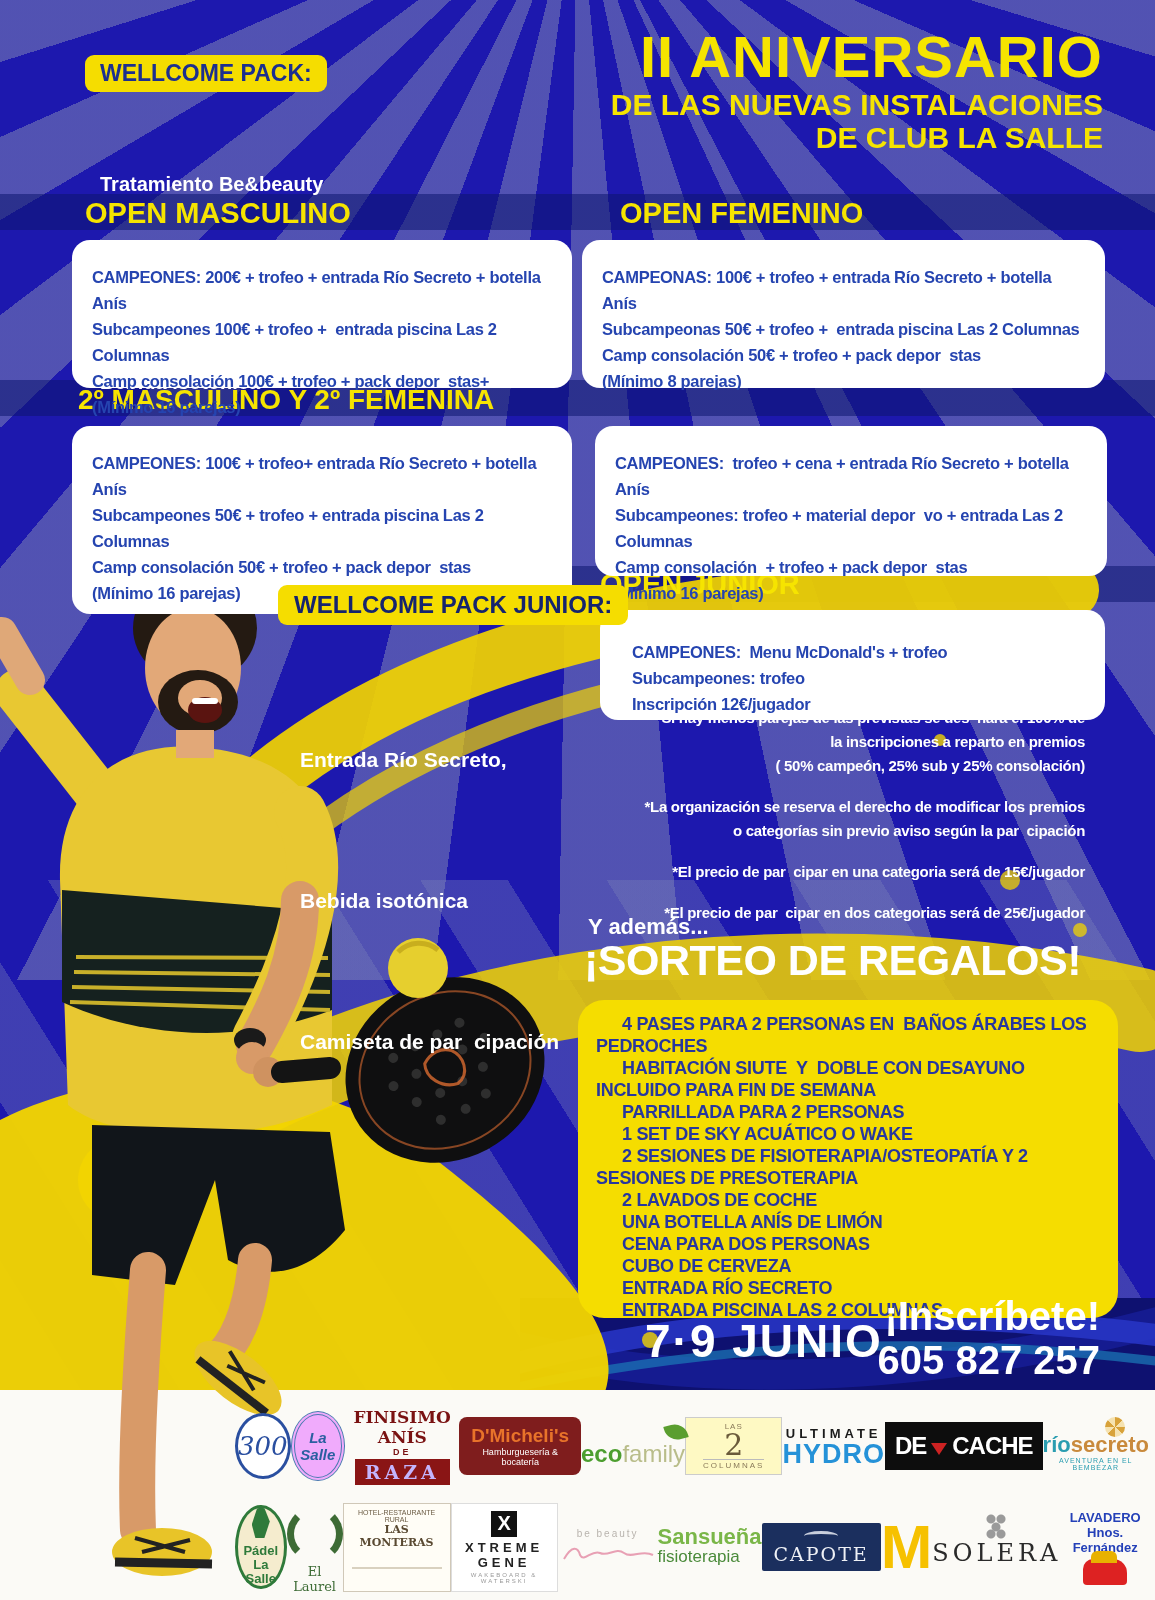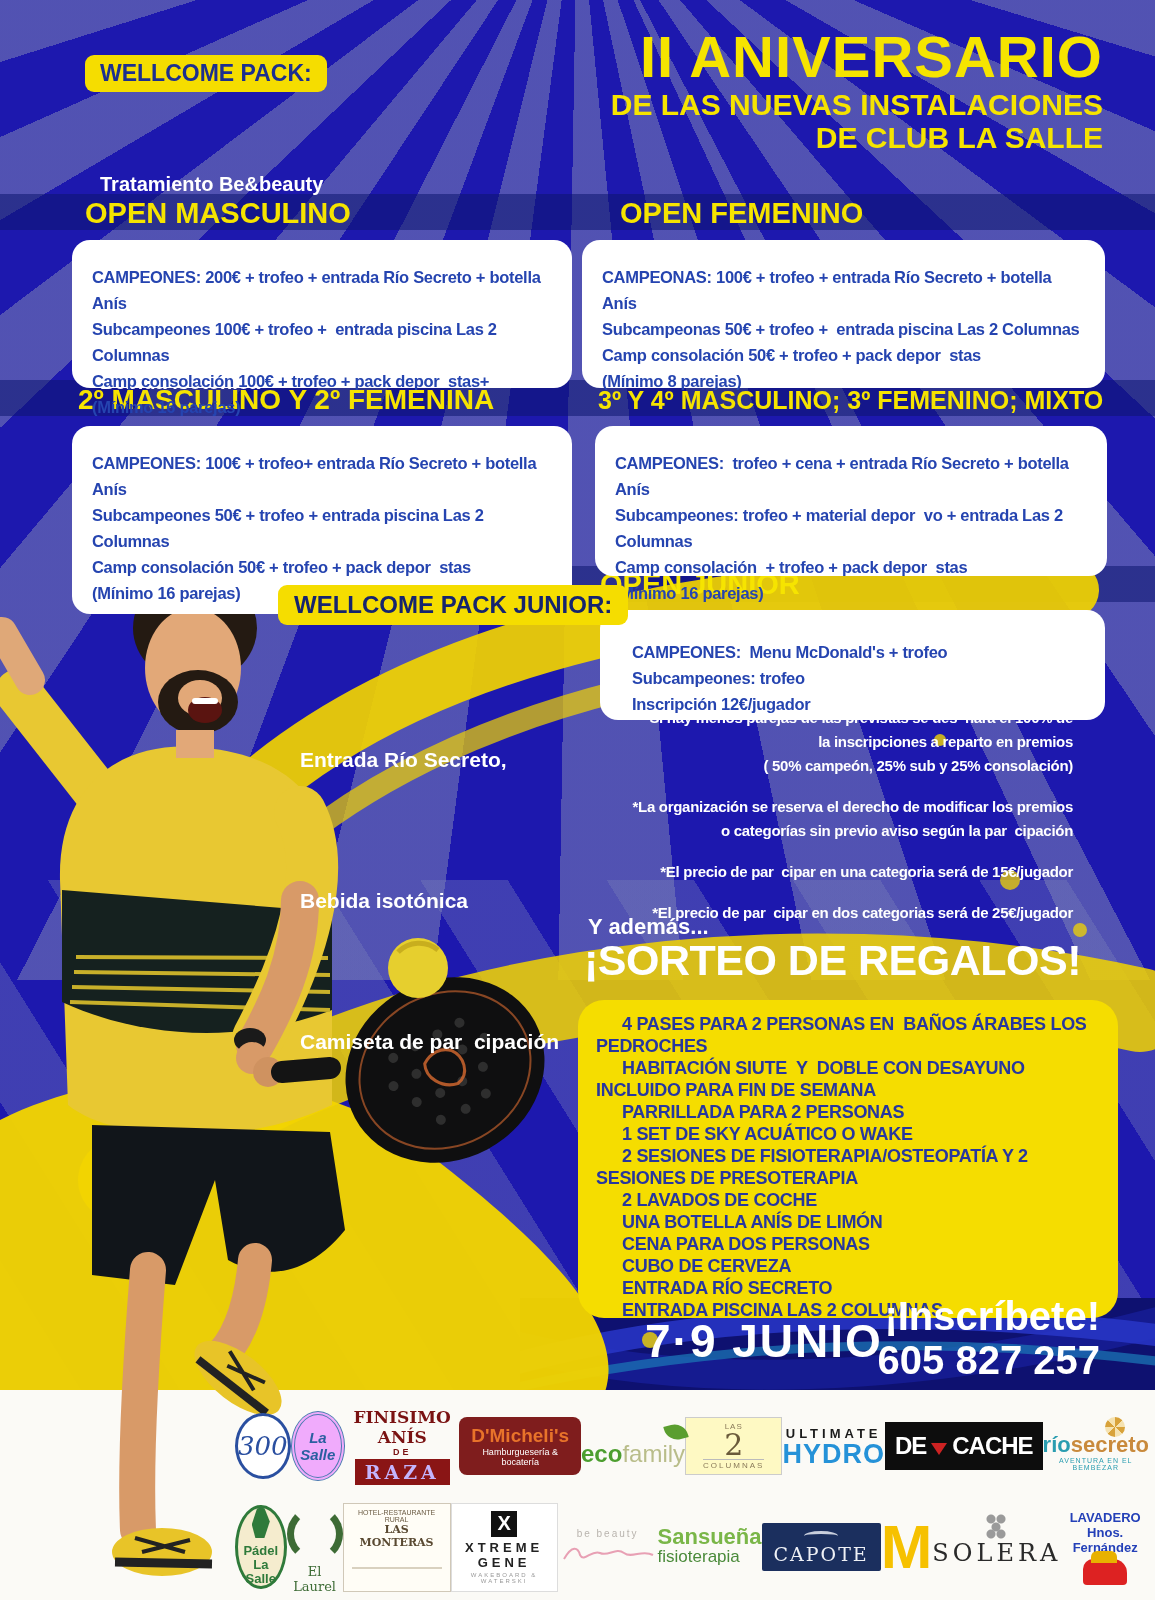--- a/index.html
+++ b/index.html
@@ -48,21 +48,21 @@
     letter-spacing:-0.3px;white-space:pre-wrap;}
   .c-masc{left:72px;top:232px;width:500px;height:148px;}
   .c-fem{left:582px;top:232px;width:523px;height:148px;}
   .c-2m{left:72px;top:418px;width:500px;height:188px;}
   .c-34{left:595px;top:418px;width:512px;height:150px;}
   .c-jun{left:600px;top:602px;width:505px;height:110px;padding-top:29px;padding-left:32px;}
   .wpj-box{left:278px;top:585px;background:#f5dd00;border-radius:9px;padding:6px 16px;
     color:#15246e;font-size:24px;font-weight:bold;}
   .wpj-items{left:300px;top:642px;color:#fff;font-size:21px;font-weight:bold;line-height:47px;white-space:pre-wrap;}
   .notes{left:605px;top:706px;width:480px;text-align:right;color:#fff;}
-  .notes p{margin:0 12px 17px 0;font-size:15px;font-weight:bold;line-height:24px;
+  .notes p{margin:0 0 17px 0;font-size:15px;font-weight:bold;line-height:24px;
     letter-spacing:-0.3px;white-space:pre-wrap;}
   .ademas{left:588px;top:914px;color:#fff;font-size:22px;font-weight:bold;}
   .sorteo-t{left:584px;top:936px;color:#fff;font-size:43px;font-weight:bold;letter-spacing:-0.5px;}
   .prize-box{left:578px;top:1000px;width:540px;height:318px;background:#f5dd00;border-radius:26px;
     padding:13px 18px;}
   .prize-box p{margin:0;color:#27379e;font-size:18px;font-weight:bold;line-height:22px;
     text-indent:26px;letter-spacing:-0.3px;white-space:pre-wrap;}
   .date{left:645px;top:1314px;color:#fff;font-size:46px;font-weight:bold;letter-spacing:2px;}
   .cta{right:55px;top:1294px;text-align:right;color:#fff;font-size:40px;font-weight:bold;line-height:44px;}
   
@@ -247,21 +247,20 @@
 
   <div class="z title">
     <div class="t1">II ANIVERSARIO</div>
     <div class="t2">DE LAS NUEVAS INSTALACIONES</div>
     <div class="t2">DE CLUB LA SALLE</div>
   </div>
 
   <div class="z sec-h h-masc">OPEN MASCULINO</div>
   <div class="z sec-h h-fem">OPEN FEMENINO</div>
   <div class="z sec-h h-2m">2º MASCULINO Y 2º FEMENINA</div>
-  <div class="z sec-h h-34">3º Y 4º MASCULINO; 3º FEMENINO; MIXTO</div>
   <div class="z sec-h h-jun">OPEN JUNIOR</div>
 
   <div class="z card c-masc">
     <p>CAMPEONES: 200€ + trofeo + entrada Río Secreto + botella Anís</p>
     <p>Subcampeones 100€ + trofeo +  entrada piscina Las 2 Columnas</p>
     <p>Camp consolación 100€ + trofeo + pack depor  stas+</p>
     <p>(Mínimo 16 parejas)</p>
   </div>
   <div class="z card c-fem">
     <p>CAMPEONAS: 100€ + trofeo + entrada Río Secreto + botella Anís</p>

